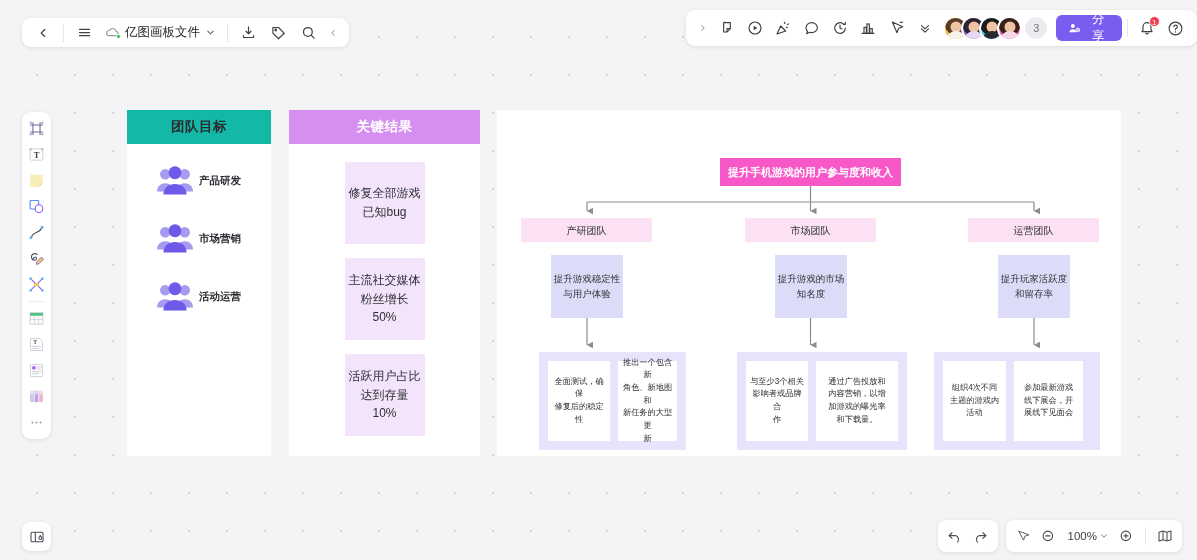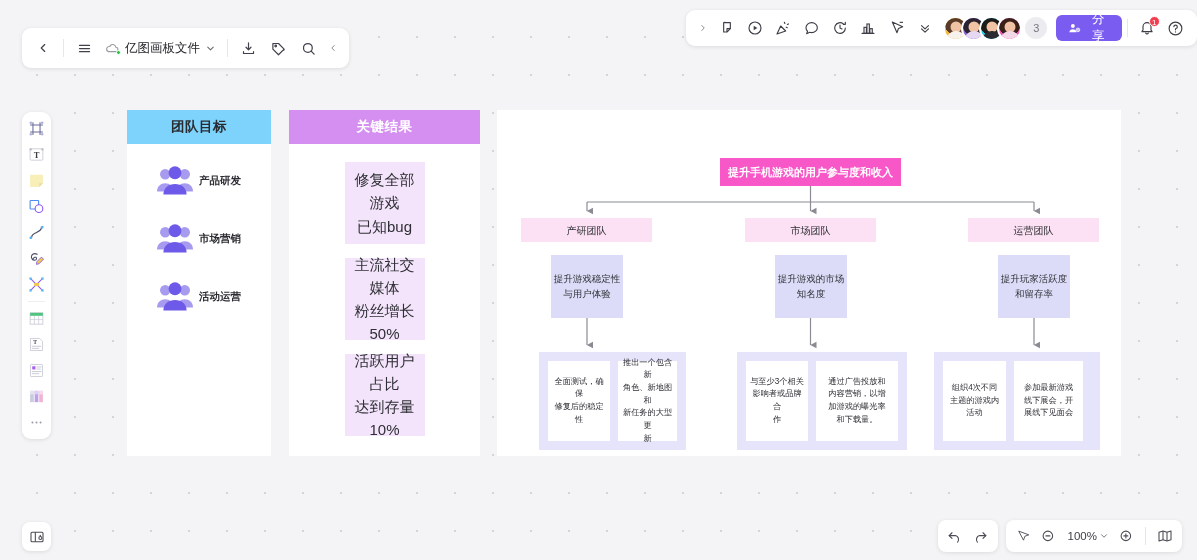--- a/index.html
+++ b/index.html
@@ -15,21 +15,21 @@
     background-size: 38px 38px;
     background-position: 18px 18px;
   }
 
   
   .icon { display:inline-flex; align-items:center; justify-content:center; }
   .icon svg { display:block; }
 
   
   .topbar-left {
-    position:absolute; left:22px; top:28px; height:40px;
+    position:absolute; left:22px; top:18px; height:29px;
     display:flex; align-items:center;
     background:#fff; border-radius:9px;
     box-shadow:0 1px 4px rgba(0,0,0,.10);
     padding:0 6px;
   }
   .topbar-left .tb-btn {
     width:30px; height:30px; border-radius:6px;
     display:flex; align-items:center; justify-content:center;
     color:#40414a; cursor:pointer;
   }
@@ -134,37 +134,37 @@
   }
   .zoom-label { font-size:11.5px; color:#3d3e46; padding:0 2px; }
 
   
   .col { position:absolute; background:#fff; }
   .col-head {
     height:34px; display:flex; align-items:center; justify-content:center;
     font-size:13.5px; font-weight:bold; letter-spacing:.5px;
   }
   #col-team  { left:127px; top:110px; width:144px; height:346px; }
-  #col-team  .col-head { background:#7dd3fc; color:#2a2b31; }
+  #col-team  .col-head { background:#14b8a6; color:#2a2b31; }
   #col-kr    { left:289px; top:110px; width:191px; height:346px; }
   #col-kr    .col-head { background:#d48ff0; color:#fff; }
   #col-okrs  { left:497px; top:110px; width:624px; height:346px; }
   #col-okrs  .col-head { background:#7b6ef2; color:#fff; }
 
   
   .team-body { padding-top:22px; display:flex; flex-direction:column; align-items:center; gap:28px; }
   .member { display:flex; align-items:center; gap:6px; }
   .member-label { font-size:10.5px; font-weight:bold; color:#2c2d33; }
 
   
   .kr-body { padding:18px 0 0 0; display:flex; flex-direction:column; align-items:center; gap:14px; }
   .kr-card {
     width:80px; height:82px; background:#f4e4fb;
     display:flex; align-items:center; justify-content:center; text-align:center;
-    font-size:15px; line-height:1.55; color:#2e2f35; padding:4px;
+    font-size:12px; line-height:1.55; color:#2e2f35; padding:4px;
   }
 
   
   .okrs-body { position:relative; height:312px; }
   .node {
     position:absolute; display:flex; align-items:center; justify-content:center;
     text-align:center; line-height:1.5;
   }
   .node-root {
     background:#f857c8; color:#fff; font-size:11px; font-weight:bold;

